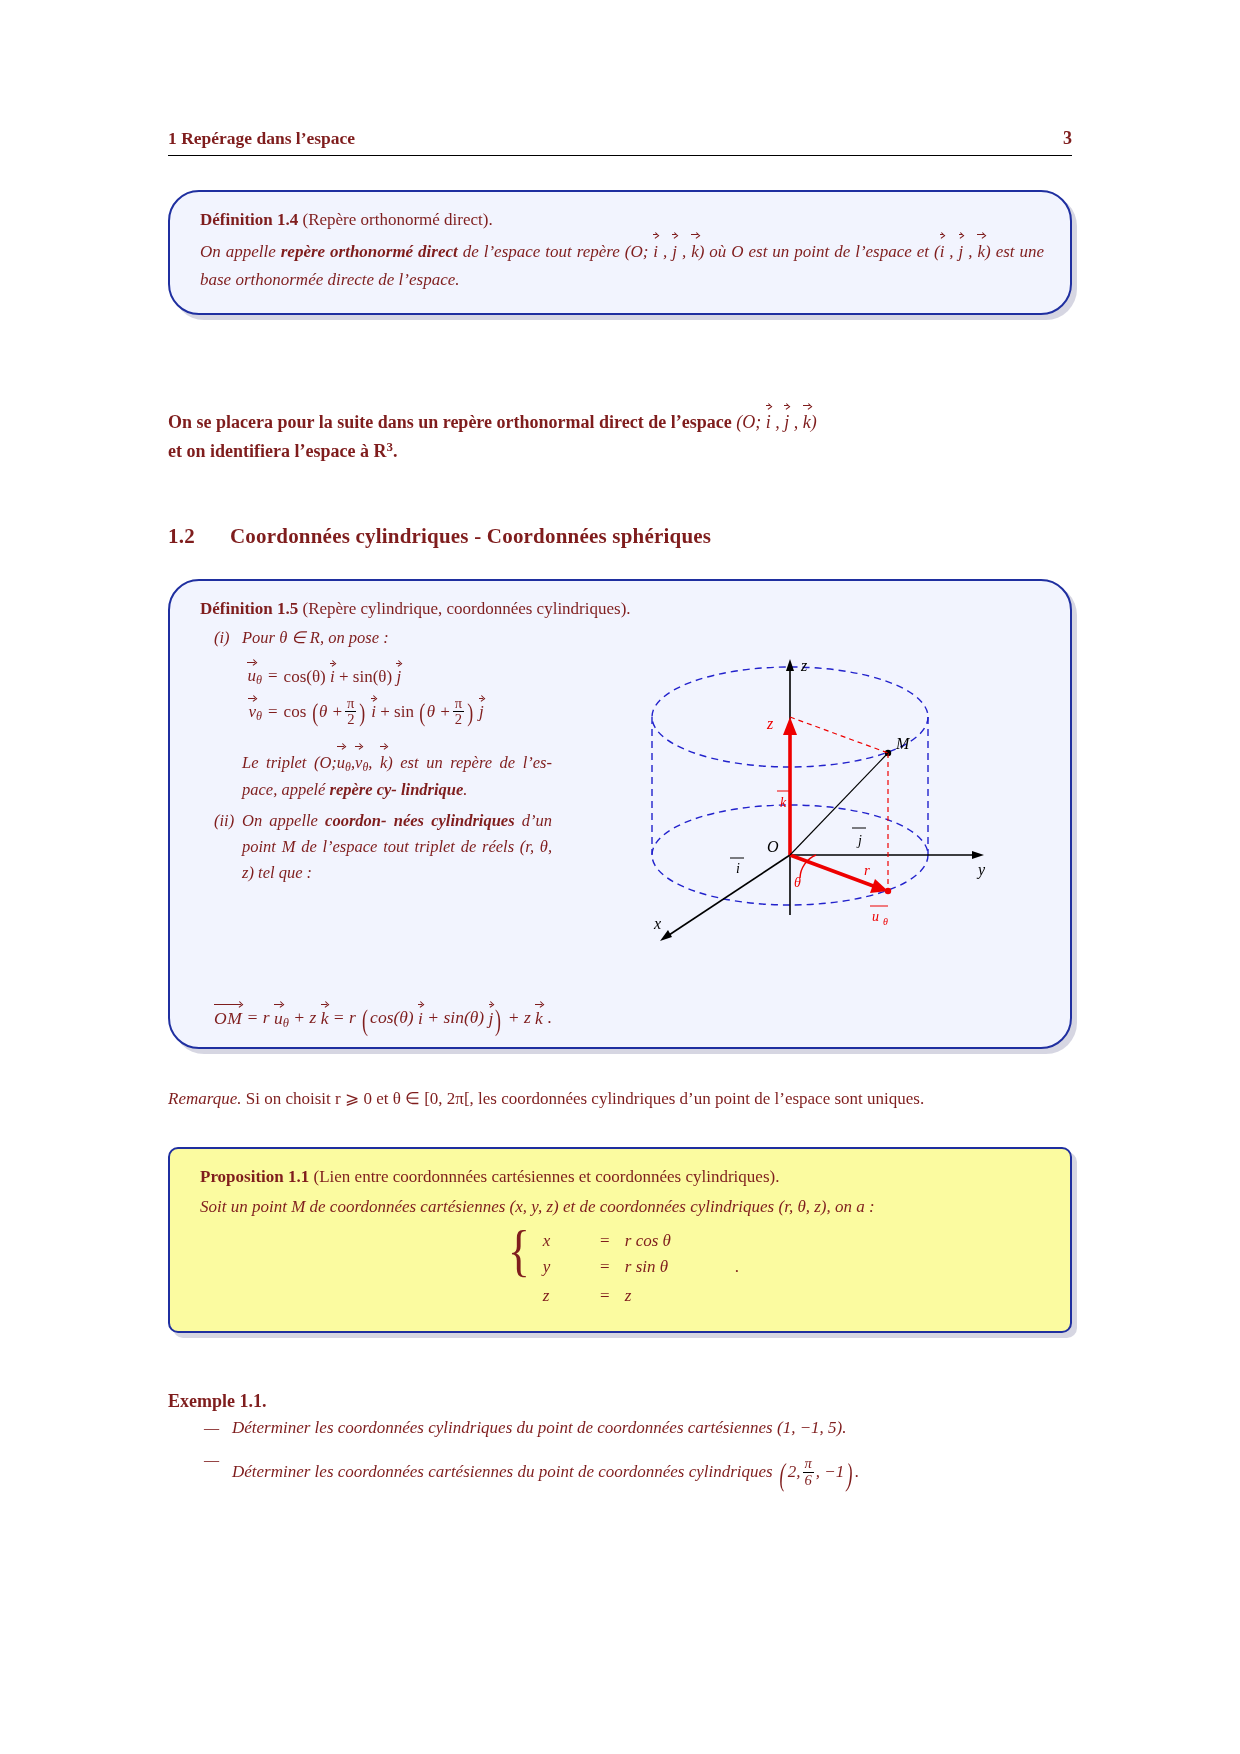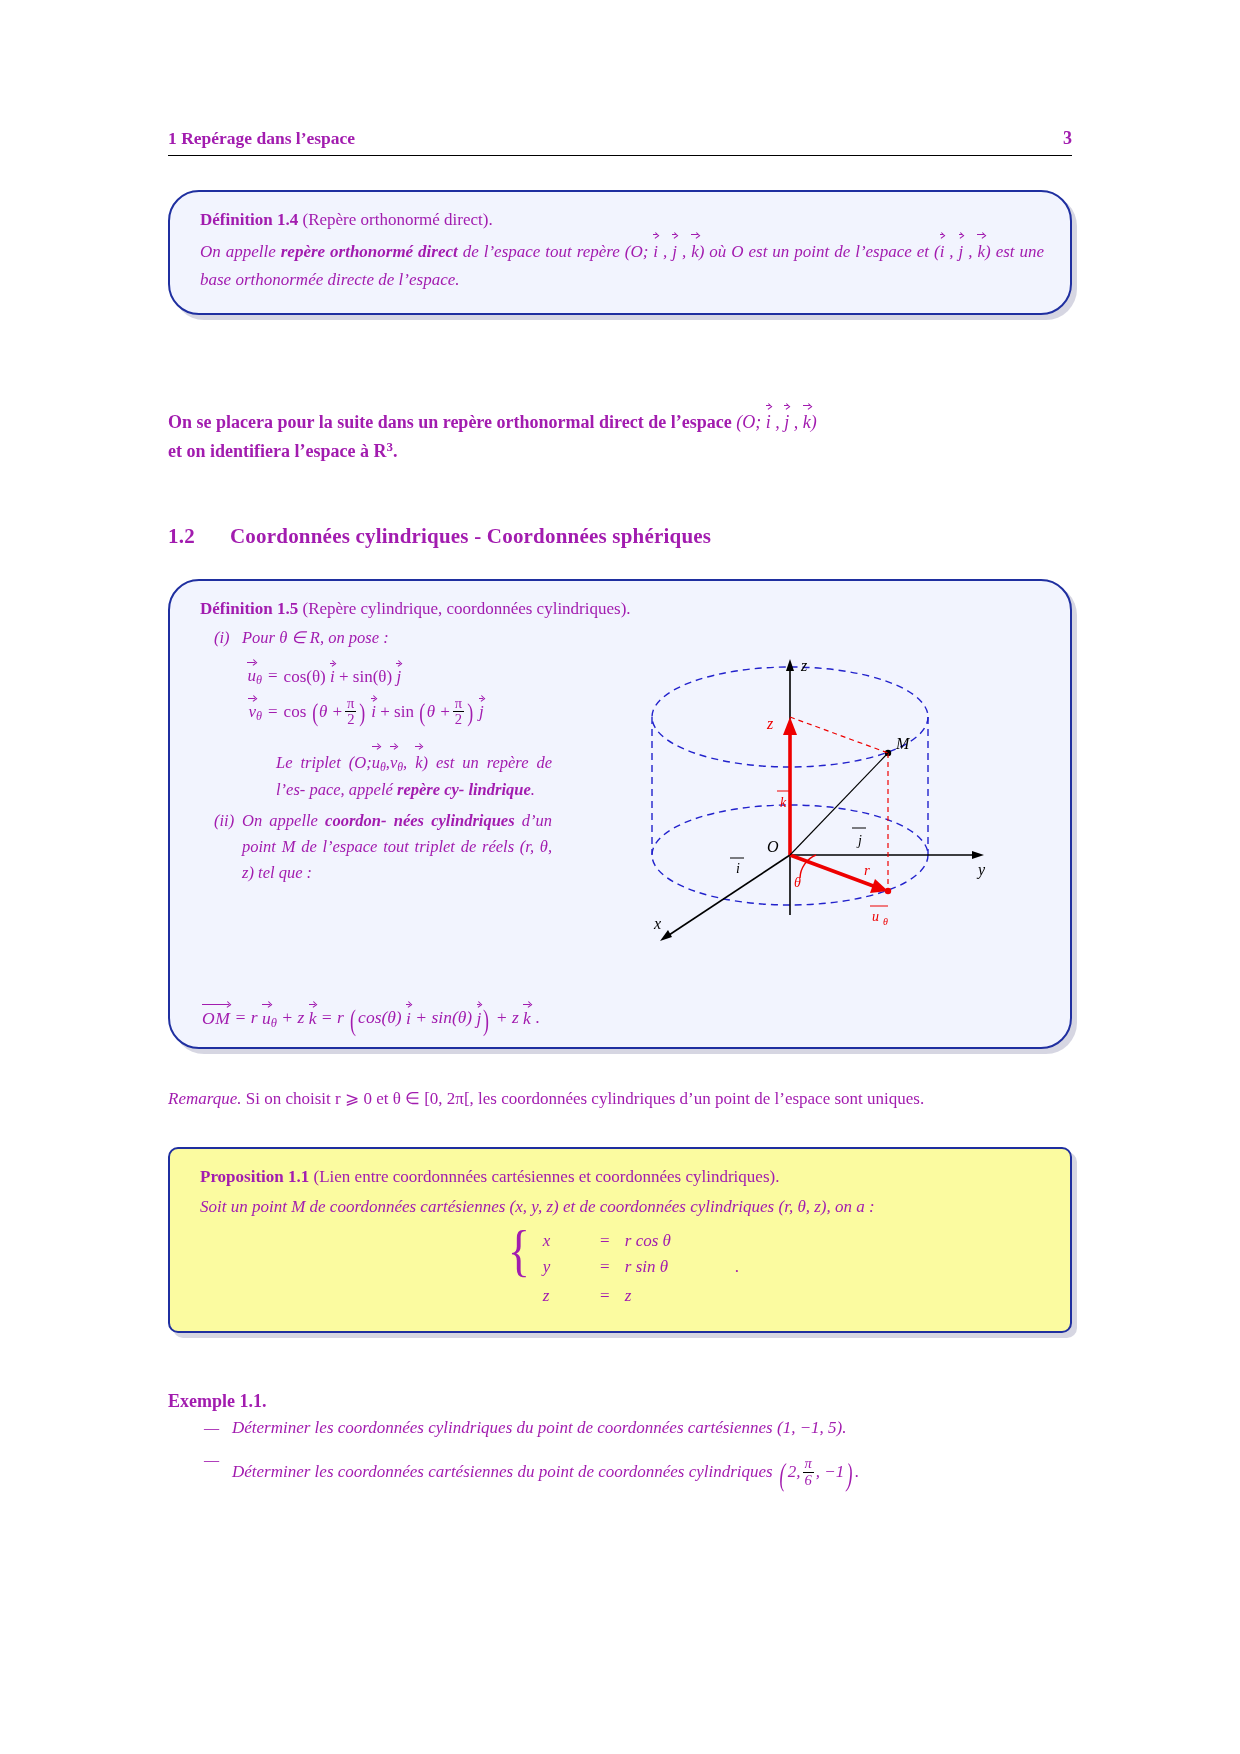--- a/index.html
+++ b/index.html
@@ -6,21 +6,21 @@
     margin: 0;
     padding: 0;
     background: #ffffff;
   }
   .page {
     width: 1240px;
     height: 1754px;
     position: relative;
     background: #ffffff;
     font-family: "Liberation Serif", serif;
-    color: #a21caf;
+    color: #7f1d1d;
     box-sizing: border-box;
   }
   .content {
     position: absolute;
     left: 168px;
     top: 128px;
     width: 904px;
   }
   
   .runhead {
@@ -132,21 +132,21 @@
 
   .eqblock {
     margin: 12px 0 14px 28px;
     font-size: 17px;
   }
   .eqline { display: flex; align-items: center; margin-bottom: 8px; }
   .eqline .lhs { width: 34px; text-align: right; }
   .eqline .eq { padding: 0 6px; }
 
   .om-line {
-    margin: 14px 0 0 2px;
+    margin: 14px 0 0 14px;
     font-size: 17.5px;
   }
 
   
   .remark {
     margin-top: 36px;
     font-size: 17px;
     font-style: italic;
     line-height: 1.6;
     text-align: justify;
@@ -261,21 +261,21 @@
                 <span>cos</span>
                 <span style="font-size:1.5em; vertical-align:-0.16em; display:inline-block; transform:scaleX(0.7);">(</span><span class="mathit">θ +</span><span class="frac"><span class="num">π</span><span class="den">2</span></span><span style="font-size:1.5em; vertical-align:-0.16em; display:inline-block; transform:scaleX(0.7);">)</span>
                 <span class="vec">i</span>&nbsp;+
                 <span>sin</span>
                 <span style="font-size:1.5em; vertical-align:-0.16em; display:inline-block; transform:scaleX(0.7);">(</span><span class="mathit">θ +</span><span class="frac"><span class="num">π</span><span class="den">2</span></span><span style="font-size:1.5em; vertical-align:-0.16em; display:inline-block; transform:scaleX(0.7);">)</span>
                 <span class="vec">j</span>
               </span>
             </div>
           </div>
 
-          <div class="itemrow" style="margin-top:20px;gap:34px;">
+          <div class="itemrow" style="margin-top:20px;">
             <span class="mark"></span>
             <span class="txt">
               <span>Le triplet</span>
               <span class="mathit">(<span style="font-style:italic;">O</span>;<span class="vec">u</span><span class="sub">θ</span>,<span class="vec">v</span><span class="sub">θ</span>,&nbsp;<span class="vec">k</span>)</span>
               <span>est un repère de l’es-</span>
               <span>pace, appelé</span>
               <b class="bi">repère cy-</b>
               <b class="bi">lindrique</b><span>.</span>
             </span>
           </div>

